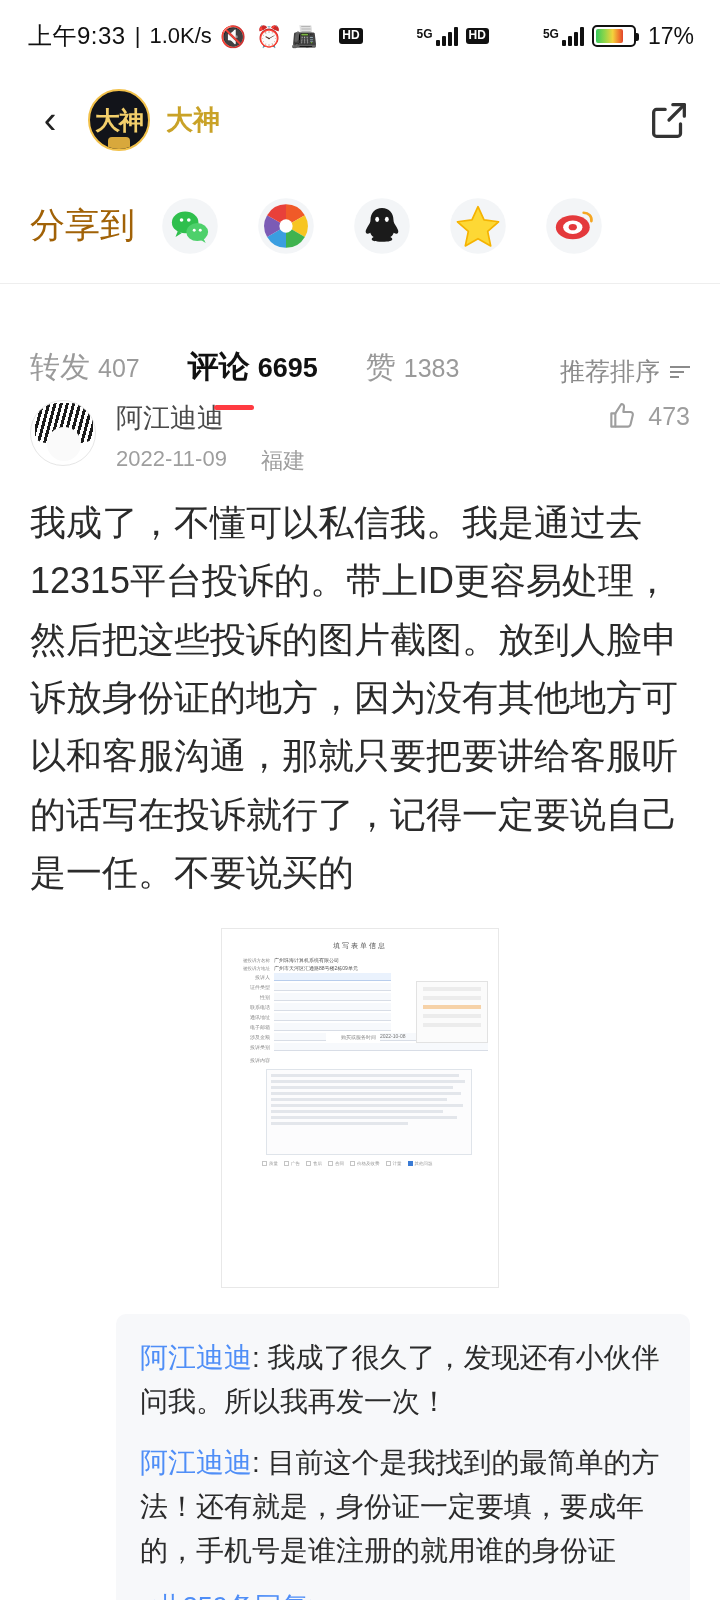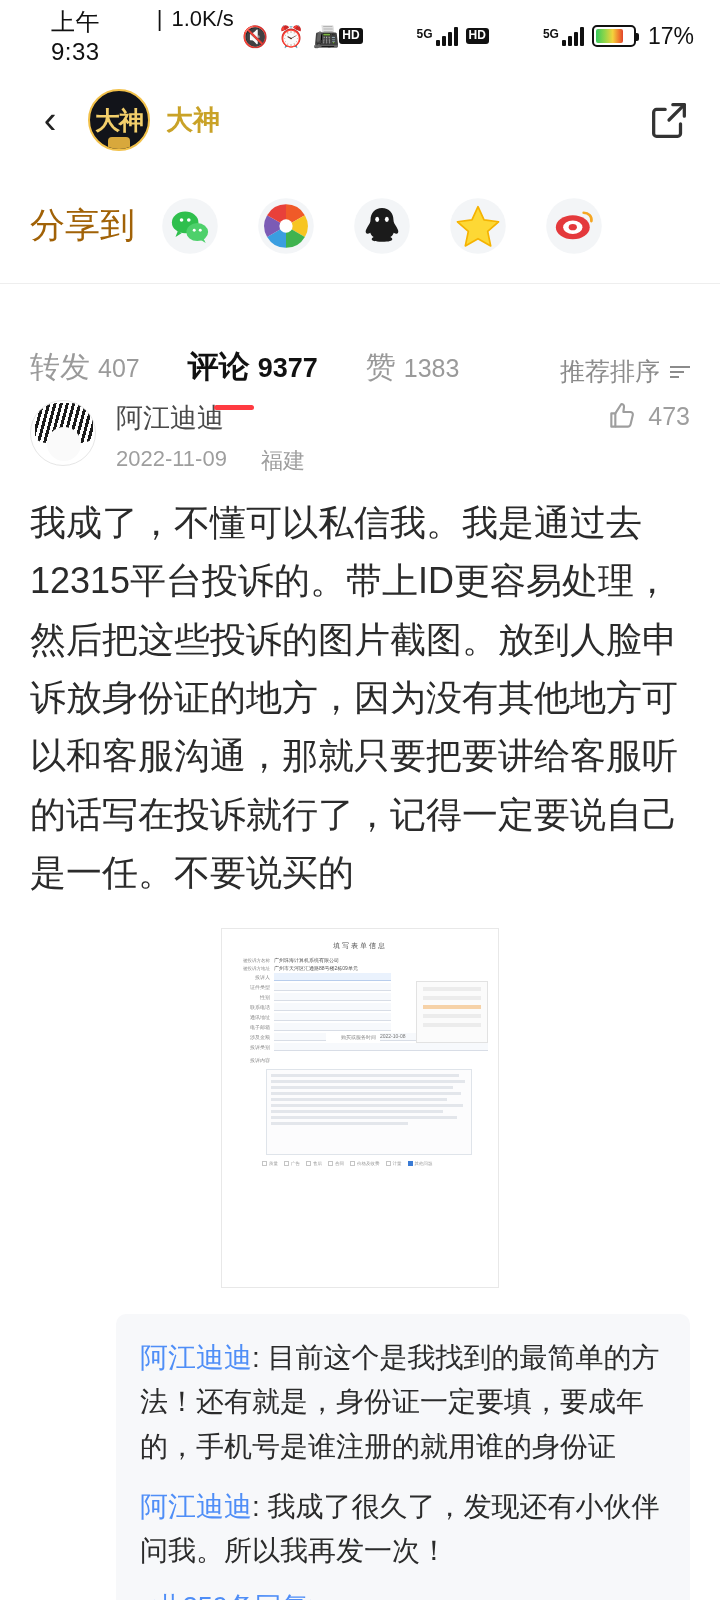--- a/index.html
+++ b/index.html
@@ -21,21 +21,21 @@
   .statusbar {
     height: 72px;
     flex: 0 0 72px;
     display: flex;
     align-items: center;
     justify-content: space-between;
     padding: 0 26px 0 28px;
     color: #111;
     font-size: 23px;
   }
-  .sb-left { display: flex; gap: 9px; margin-left: 23px; }
+  .sb-left { display: flex; align-items: center; gap: 9px; }
   .sb-time { font-size: 24px; font-weight: 500; letter-spacing: .5px; }
   .sb-sep { color: #111; font-size: 22px; }
   .sb-speed { font-size: 22px; }
   .sb-icons { display: flex; align-items: center; gap: 9px; }
   .sb-right { display: flex; align-items: center; gap: 8px; }
   .glyph { font-size: 21px; line-height: 1; color: #111; }
 
   .badge-hd {
     font-size: 12px; font-weight: 700; color: #fff; background: #111;
     border-radius: 3px; padding: 1px 3px; line-height: 1.15;
@@ -351,21 +351,21 @@
     </div>
   </div>
 
   <div class="tabs">
     <div class="tab">
       <span class="t-label">转发</span>
       <span class="t-count">407</span>
     </div>
     <div class="tab active">
       <span class="t-label">评论</span>
-      <span class="t-count">9377</span>
+      <span class="t-count">6695</span>
     </div>
     <div class="tab">
       <span class="t-label">赞</span>
       <span class="t-count">1383</span>
     </div>
     <div class="tabs-spacer"></div>
     <div class="sort">
       <span>推荐排序</span>
       <span class="sort-icon">
           <i></i>
@@ -475,22 +475,22 @@
           <span class="fk-chk"><i></i>合同</span>
           <span class="fk-chk"><i></i>价格及收费</span>
           <span class="fk-chk"><i></i>计量</span>
           <span class="fk-chk sel"><i></i>其他问题</span>
         </div>
       </div>
     </div>
 
     <div class="replies">
       <div class="reply">
+        <span class="rname">阿江迪迪</span><span>: </span><span>我成了很久了，发现还有小伙伴问我。所以我再发一次！</span>
+      </div>
+      <div class="reply">
         <span class="rname">阿江迪迪</span><span>: </span><span>目前这个是我找到的最简单的方法！还有就是，身份证一定要填，要成年的，手机号是谁注册的就用谁的身份证</span>
       </div>
-      <div class="reply">
-        <span class="rname">阿江迪迪</span><span>: </span><span>我成了很久了，发现还有小伙伴问我。所以我再发一次！</span>
-      </div>
       <div class="reply-more">&lt;共359条回复&gt;</div>
     </div>
   </div>
 
 </div>
 
 </body></html>

